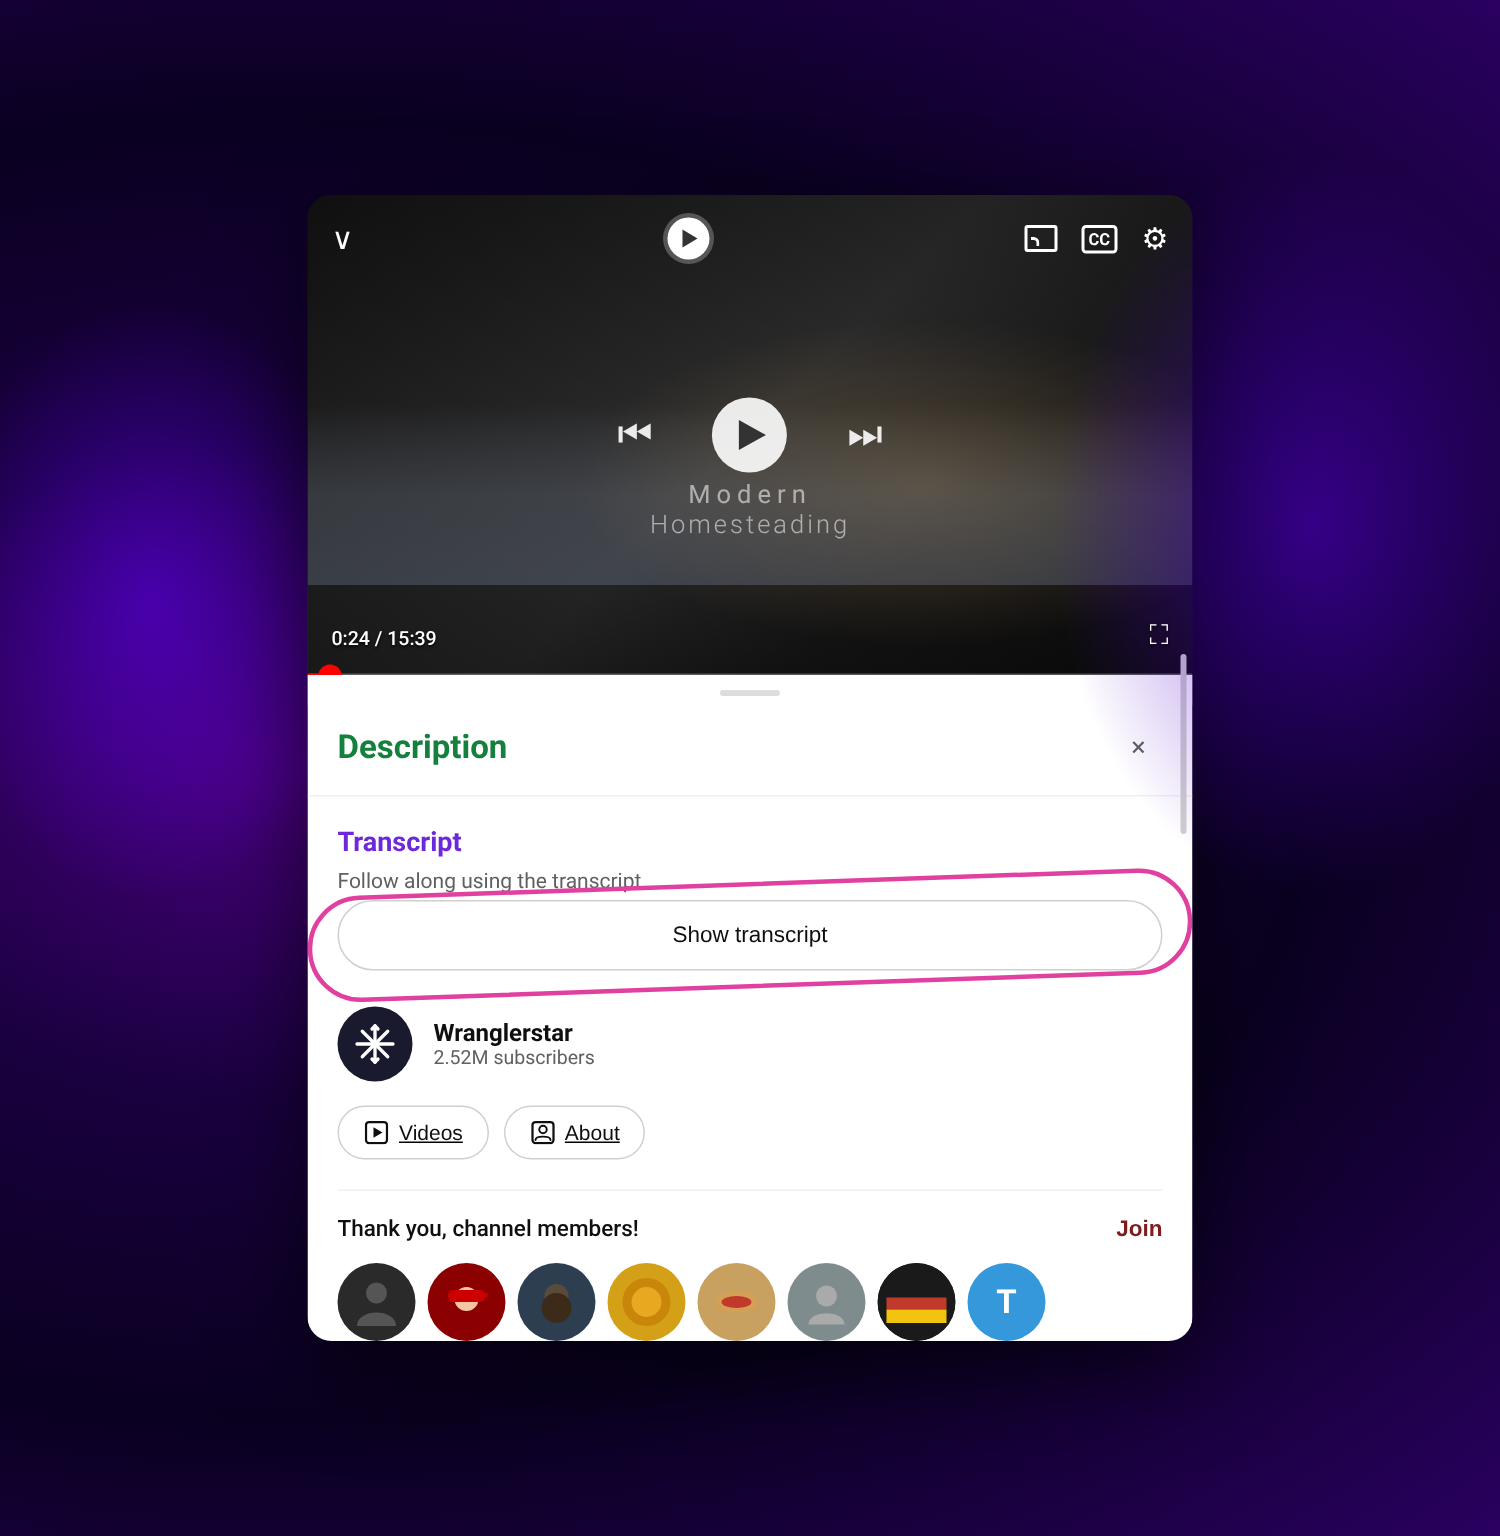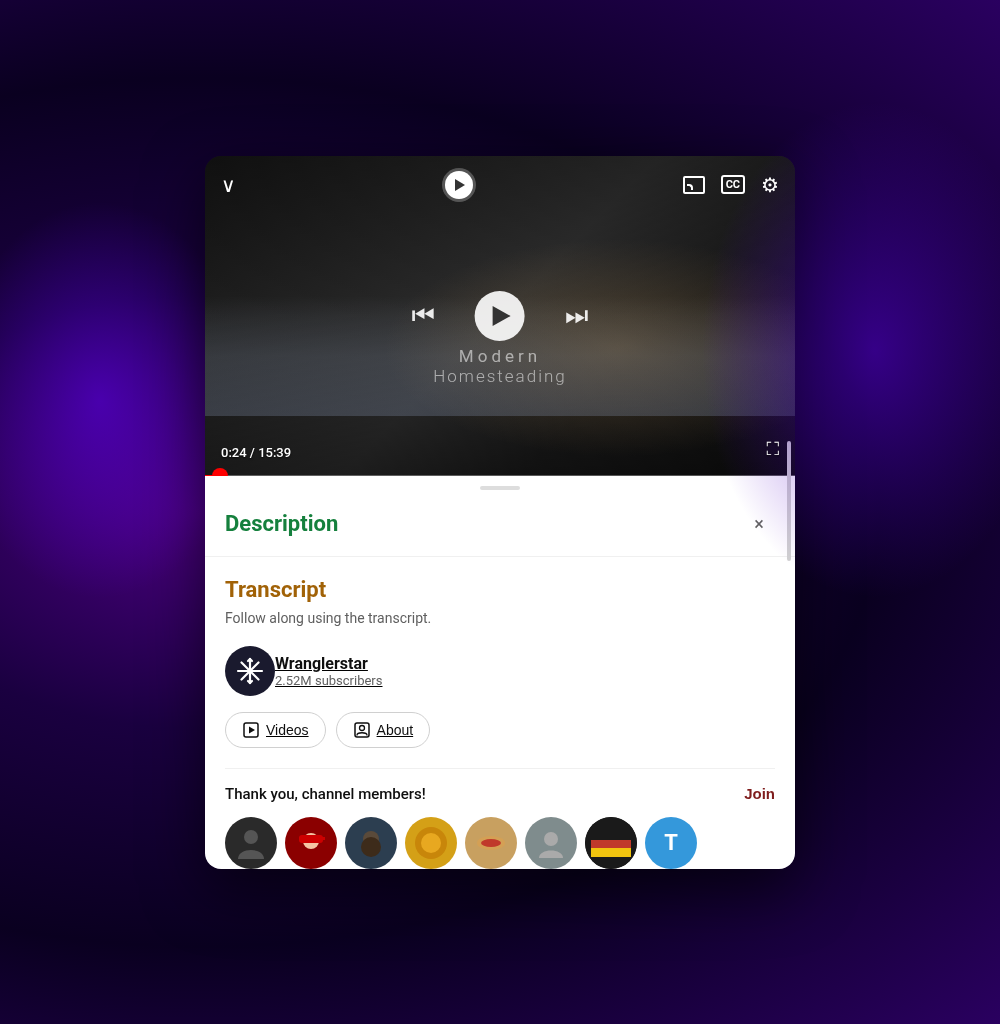--- a/index.html
+++ b/index.html
@@ -250,23 +250,23 @@
     .description-content {
       padding: 20px 20px 0;
     }
 
     
     .transcript-section {
       margin-bottom: 20px;
     }
 
     .transcript-heading {
-      font-size: 22px;
+      font-size: 18px;
       font-weight: 700;
-      color: #a16207;
+      color: #6d28d9;
       margin-bottom: 8px;
     }
 
     .transcript-subtitle {
       font-size: 14px;
       color: #606060;
       margin-bottom: 4px;
     }
 
     .show-transcript-btn {
@@ -297,22 +297,22 @@
       border: 3px solid #e040a0;
       border-radius: 50px;
       pointer-events: none;
       transform: rotate(-2deg);
     }
 
     
     .channel-section {
       display: flex;
       align-items: center;
+      gap: 14px;
       margin-bottom: 16px;
-      text-decoration: underline;
     }
 
     .channel-avatar {
       width: 50px;
       height: 50px;
       border-radius: 50%;
       background: #1a1a2e;
       display: flex;
       align-items: center;
       justify-content: center;
@@ -367,21 +367,21 @@
 
     
     .members-section {
       border-top: 1px solid #f0f0f0;
       padding-top: 16px;
     }
 
     .members-header {
       display: flex;
       justify-content: space-between;
-      align-items: flex-start;
+      align-items: flex-end;
       margin-bottom: 14px;
     }
 
     .members-title {
       font-size: 15px;
       font-weight: 500;
       color: #0f0f0f;
     }
 
     .join-btn {
@@ -482,20 +482,24 @@
       <span class="description-title">Description</span>
       <div class="close-btn">×</div>
     </div>
 
     <div class="description-content">
 
       <div class="transcript-section">
         <div class="transcript-heading">Transcript</div>
         <div class="transcript-subtitle">Follow along using the transcript.</div>
 
+        <div class="transcript-btn-wrapper">
+          <button class="show-transcript-btn">Show transcript</button>
+          <div class="pink-circle-annotation"></div>
+        </div>
       </div>
 
       <div class="channel-section">
         <div class="channel-avatar">
 
           <svg width="32" height="32" viewBox="0 0 32 32">
             <g stroke="white" stroke-width="2.2" stroke-linecap="round">
               <line x1="16" y1="4" x2="16" y2="28"></line>
               <line x1="4" y1="16" x2="28" y2="16"></line>
               <line x1="7.5" y1="7.5" x2="24.5" y2="24.5"></line>

